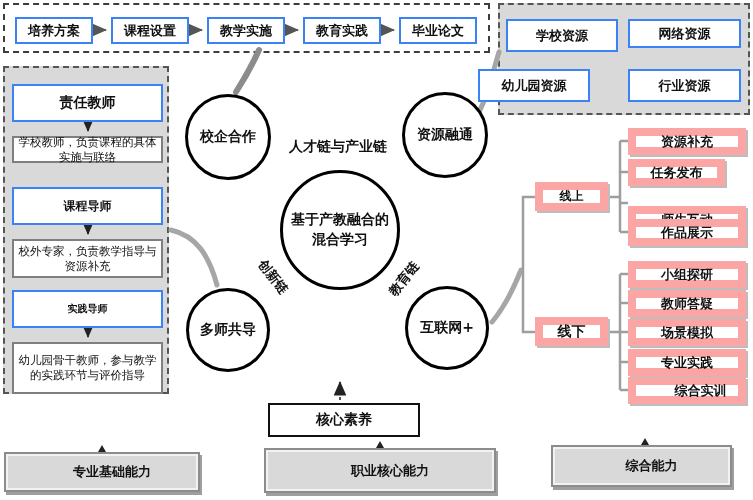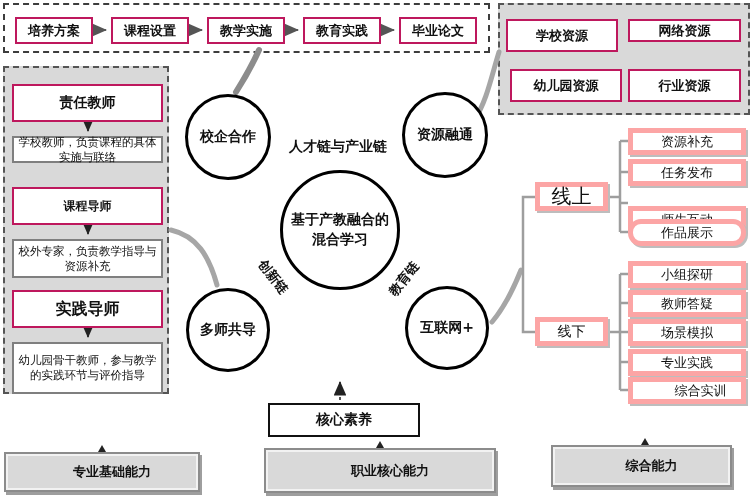--- a/index.html
+++ b/index.html
@@ -5,30 +5,30 @@
   html,body{margin:0;padding:0;background:#fff;}
   .stage{
     position:relative;width:753px;height:500px;background:#fff;overflow:hidden;
     font-family:"DejaVu Sans","Liberation Sans",sans-serif;color:#111;
   }
   .abs{position:absolute;box-sizing:border-box;}
   .panel{background:#d9d9d9;border:2px dashed #555;}
   .panel-white{background:#fff;border:2px dashed #3d3d3d;}
   .box{
     display:flex;align-items:center;justify-content:center;text-align:center;
-    background:#fff;border:2px solid #be185d;font-weight:bold;font-size:13px;
+    background:#fff;border:2px solid #3b82f6;font-weight:bold;font-size:13px;
   }
   .descbox{
     display:flex;align-items:center;justify-content:center;text-align:center;
     background:#fff;border:2px solid #7f7f7f;font-weight:normal;font-size:11.5px;
     line-height:1.3;padding:2px 4px;
   }
   .itembox{
     display:flex;align-items:center;justify-content:center;text-align:center;
-    background:#fff;border:5px solid #fca5a5;font-weight:normal;font-size:13px;
+    background:#fff;border:8px solid #fca5a5;font-weight:bold;font-size:13px;
     box-shadow:2px 2px 0 #bdbdbd;
   }
   .circle{
     display:flex;flex-direction:column;align-items:center;justify-content:center;
     text-align:center;background:#fff;border:3px solid #000;border-radius:50%;
     font-weight:bold;font-size:14px;line-height:1.4;
   }
   .ability{
     display:flex;align-items:center;justify-content:center;text-align:center;
     background:#d9d9d9;border:2px solid #8c8c8c;font-weight:bold;font-size:13px;
@@ -98,50 +98,50 @@
     </g>
   </svg>
 
   <div class="abs box lvl2" style="left:15px;top:17px;width:78px;height:27px;">培养方案</div>
   <div class="abs box lvl2" style="left:111px;top:17px;width:78px;height:27px;">课程设置</div>
   <div class="abs box lvl2" style="left:207px;top:17px;width:78px;height:27px;">教学实施</div>
   <div class="abs box lvl2" style="left:303px;top:17px;width:78px;height:27px;">教育实践</div>
   <div class="abs box lvl2" style="left:399px;top:17px;width:78px;height:27px;">毕业论文</div>
 
   <div class="abs box lvl2" style="left:506px;top:19px;width:112px;height:33px;">学校资源</div>
-  <div class="abs box lvl2" style="left:628px;top:19px;width:113px;height:23px;">网络资源</div>
-  <div class="abs box lvl2" style="left:510px;top:69px;width:112px;height:33px;">幼儿园资源</div>
+  <div class="abs box lvl2" style="left:628px;top:19px;width:113px;height:29px;">网络资源</div>
+  <div class="abs box lvl2" style="left:478px;top:69px;width:112px;height:33px;">幼儿园资源</div>
   <div class="abs box lvl2" style="left:628px;top:69px;width:113px;height:33px;">行业资源</div>
 
   <div class="abs box lvl2" style="left:12px;top:84px;width:151px;height:38px;font-size:14px;">责任教师</div>
   <div class="abs descbox lvl2" style="left:12px;top:136px;width:151px;height:27px;">学校教师，负责课程的具体实施与联络</div>
   <div class="abs box lvl2" style="left:12px;top:187px;width:151px;height:38px;font-size:12px;">课程导师</div>
   <div class="abs descbox lvl2" style="left:12px;top:239px;width:151px;height:39px;">校外专家，负责教学指导与资源补充</div>
-  <div class="abs box lvl2" style="left:12px;top:290px;width:151px;height:38px;font-size:16px;">实践导师</div>
+  <div class="abs box lvl2" style="left:12px;top:290px;width:151px;height:38px;font-size:10px;">实践导师</div>
   <div class="abs descbox lvl2" style="left:12px;top:342px;width:151px;height:52px;">幼儿园骨干教师，参与教学的实践环节与评价指导</div>
 
   <div class="abs circle lvl2" style="left:280px;top:170px;width:120px;height:120px;">
     <span>基于产教融合的</span>
     <span>混合学习</span>
   </div>
 
   <div class="abs circle lvl2" style="left:185px;top:94px;width:86px;height:86px;">校企合作</div>
   <div class="abs circle lvl2" style="left:402px;top:92px;width:86px;height:86px;">资源融通</div>
   <div class="abs circle lvl2" style="left:186px;top:288px;width:84px;height:84px;">多师共导</div>
   <div class="abs circle lvl2" style="left:405px;top:286px;width:84px;height:84px;">互联网+</div>
 
   <div class="abs chain lvl2" style="left:277px;top:135px;width:122px;height:24px;font-size:14px;">人才链与产业链</div>
   <div class="abs chain lvl2" style="left:242px;top:267px;width:62px;height:20px;transform:rotate(52deg);">创新链</div>
   <div class="abs chain lvl2" style="left:373px;top:269px;width:62px;height:20px;transform:rotate(-52deg);">教育链</div>
 
-  <div class="abs itembox lvl2" style="left:535px;top:182px;width:73px;height:29px;font-size:20px;">线上</div>
+  <div class="abs itembox lvl2" style="left:535px;top:182px;width:73px;height:29px;font-size:12px;">线上</div>
   <div class="abs itembox lvl2" style="left:628px;top:128px;width:118px;height:27px;">资源补充</div>
-  <div class="abs itembox lvl2" style="left:628px;top:159px;width:118px;height:27px;">任务发布</div>
+  <div class="abs itembox lvl2" style="left:628px;top:159px;width:97px;height:27px;">任务发布</div>
   <div class="abs itembox lvl2" style="left:628px;top:206px;width:118px;height:27px;">师生互动</div>
-  <div class="abs itembox lvl2" style="left:628px;top:219px;width:118px;height:27px;border-radius:13px;">作品展示</div>
+  <div class="abs itembox lvl2" style="left:628px;top:219px;width:118px;height:27px;">作品展示</div>
 
   <div class="abs itembox lvl2" style="left:535px;top:317px;width:73px;height:29px;font-size:14px;text-align:right;">线下</div>
   <div class="abs itembox lvl2" style="left:628px;top:261px;width:118px;height:27px;">小组探研</div>
   <div class="abs itembox lvl2" style="left:628px;top:290px;width:118px;height:27px;">教师答疑</div>
   <div class="abs itembox lvl2" style="left:628px;top:319px;width:118px;height:27px;">场景模拟</div>
   <div class="abs itembox lvl2" style="left:628px;top:349px;width:118px;height:27px;">专业实践</div>
   <div class="abs itembox lvl2" style="left:628px;top:377px;width:118px;height:27px;padding-left:27px;">综合实训</div>
 
   <div class="abs corebox lvl2" style="left:268px;top:403px;width:152px;height:34px;">核心素养</div>
 

